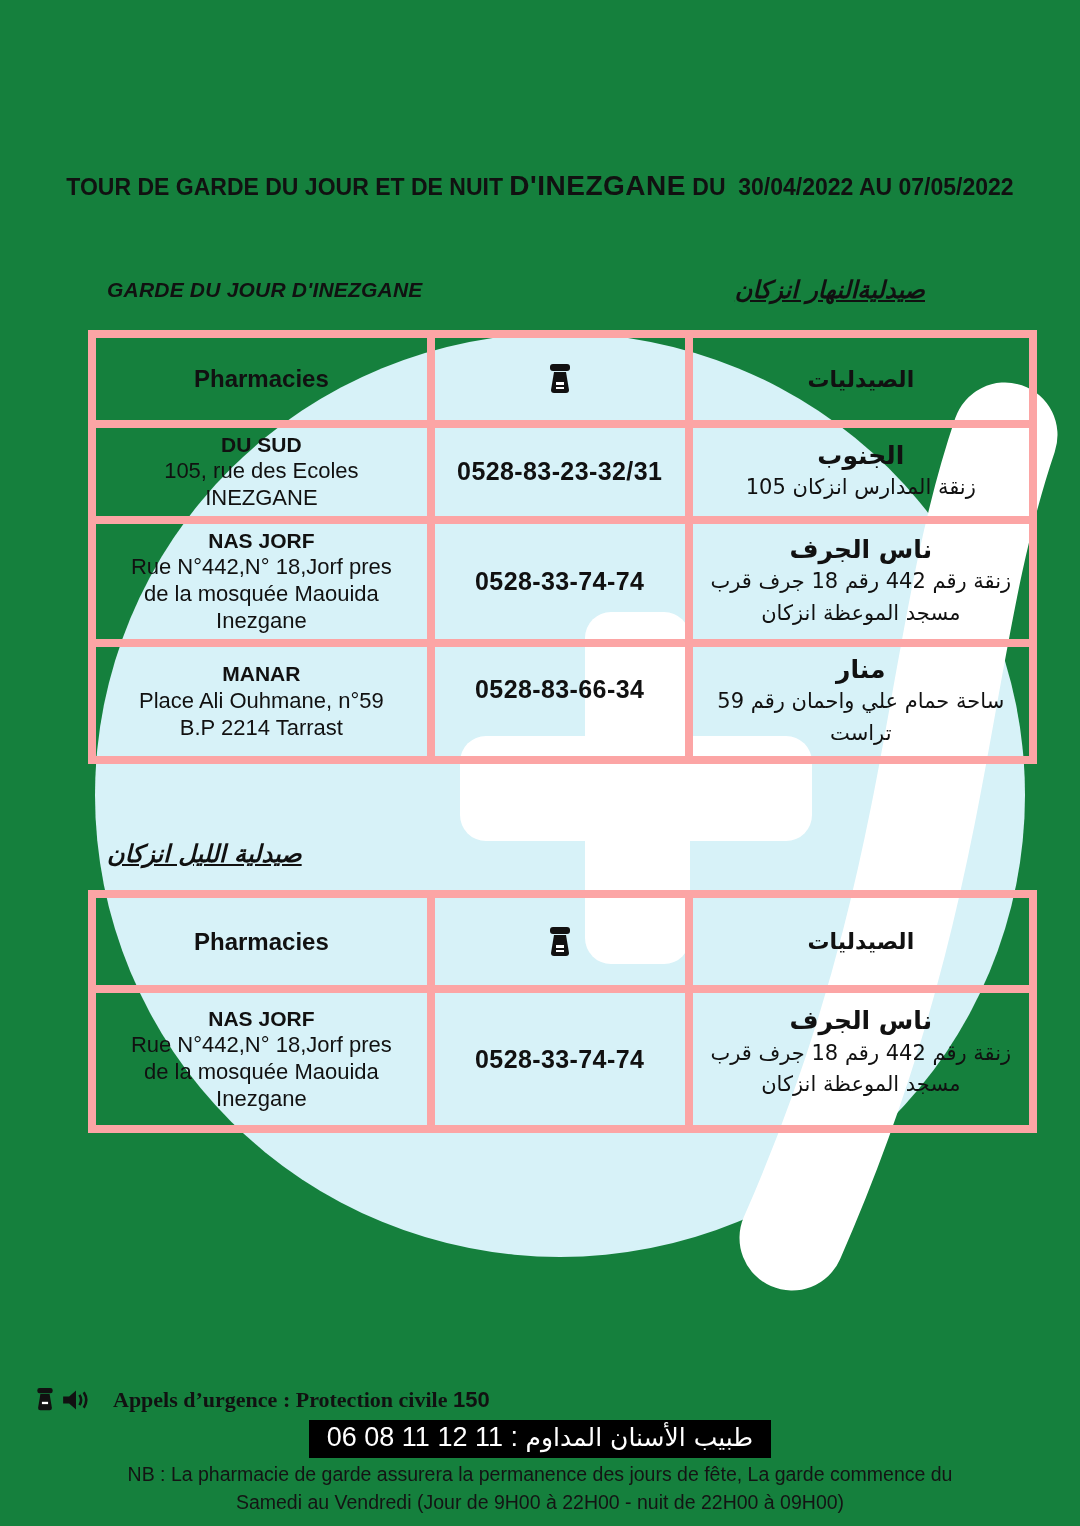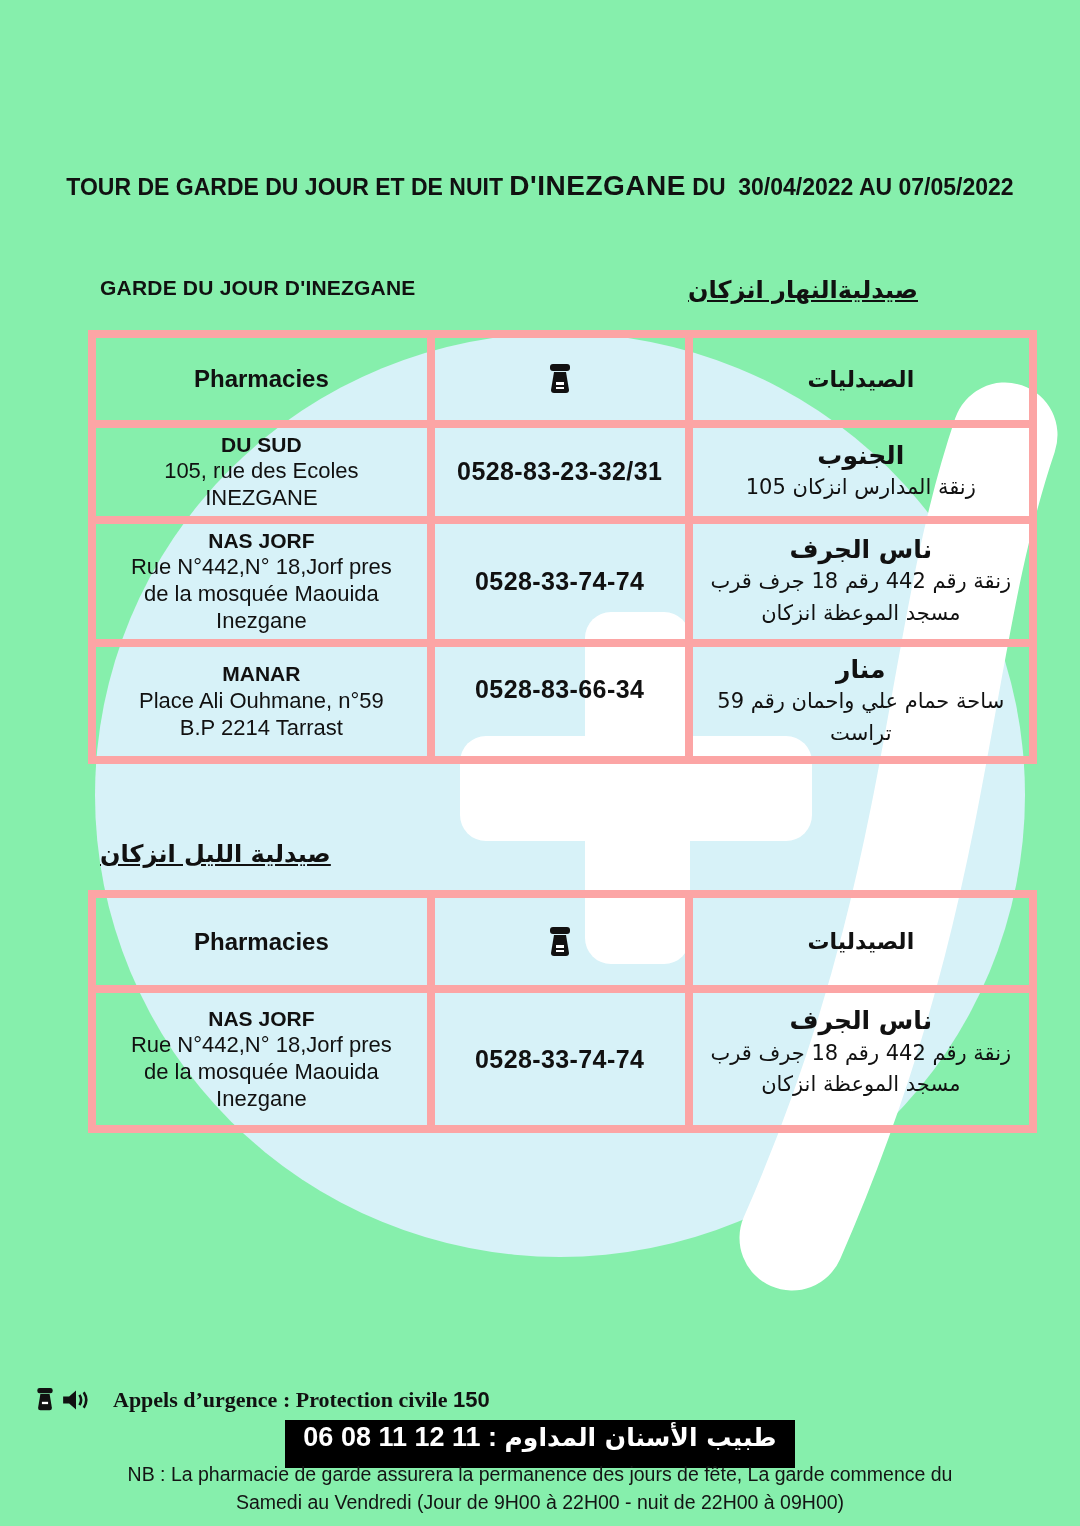--- a/index.html
+++ b/index.html
@@ -1,41 +1,41 @@
 <!DOCTYPE html>
 <html><head>
 <meta charset="utf-8">
 <style>
   html,body{margin:0;padding:0;background:#e9e9e9;}
   .page{
     position:relative;
     width:1080px;height:1526px;
     margin:0 auto;
-    background:#86efac;
+    background:#15803d;
     overflow:hidden;
     font-family:"Liberation Sans", sans-serif;
     color:#111;
   }
   .wm{position:absolute;left:0;top:0;width:1080px;height:1526px;z-index:0;}
   .content{position:absolute;left:0;top:0;width:100%;height:100%;z-index:1;}
 
   .pre{white-space:pre-wrap;}
 
   
   .doc-title{
     position:absolute;top:170px;left:0;width:100%;
     text-align:center;font-weight:bold;font-size:23px;
     letter-spacing:0px;
   }
   .doc-title .city{font-size:28px;letter-spacing:0.5px;}
 
   
   .sect{
-    position:absolute;left:100px;width:946px;
-    display:flex;justify-content:space-between;align-items:flex-start;
+    position:absolute;left:107px;width:946px;
+    display:flex;justify-content:space-between;align-items:center;font-style:italic;
   }
   .sect .fr{font-size:21px;font-weight:bold;letter-spacing:0.2px;}
   .sect .ar{
     font-family:"DejaVu Sans", sans-serif;
     font-size:24px;font-weight:bold;
     padding-right:128px;
     text-decoration:underline;
     direction:rtl;
   }
   .sect.s1{top:276px;}
@@ -80,22 +80,22 @@
   .seg-serif{font-family:"Liberation Serif", serif;font-size:22px;}
   .seg-sans{font-family:"Liberation Sans", sans-serif;font-size:22px;}
 
   .dentist-bar{
     position:absolute;top:1420px;left:0;width:100%;
     text-align:center;
   }
   .dentist-bar .inner{
     display:inline-block;
     background:#000;color:#fff;
-    padding:2px 18px 15px 18px;
-    font-size:27px;font-weight:bold;
+    padding:2px 18px 5px 18px;
+    font-size:27px;font-weight:normal;
     direction:ltr;
   }
   .dentist-bar .num{font-family:"Liberation Sans", sans-serif;letter-spacing:1px;}
   .dentist-bar .ar{font-family:"DejaVu Sans", sans-serif;font-size:25px;}
 
   .nb{position:absolute;left:0;width:100%;text-align:center;font-size:19.5px;color:#141414;}
   .nb.l1{top:1463px;}
   .nb.l2{top:1491px;}
 </style>
 </head>

